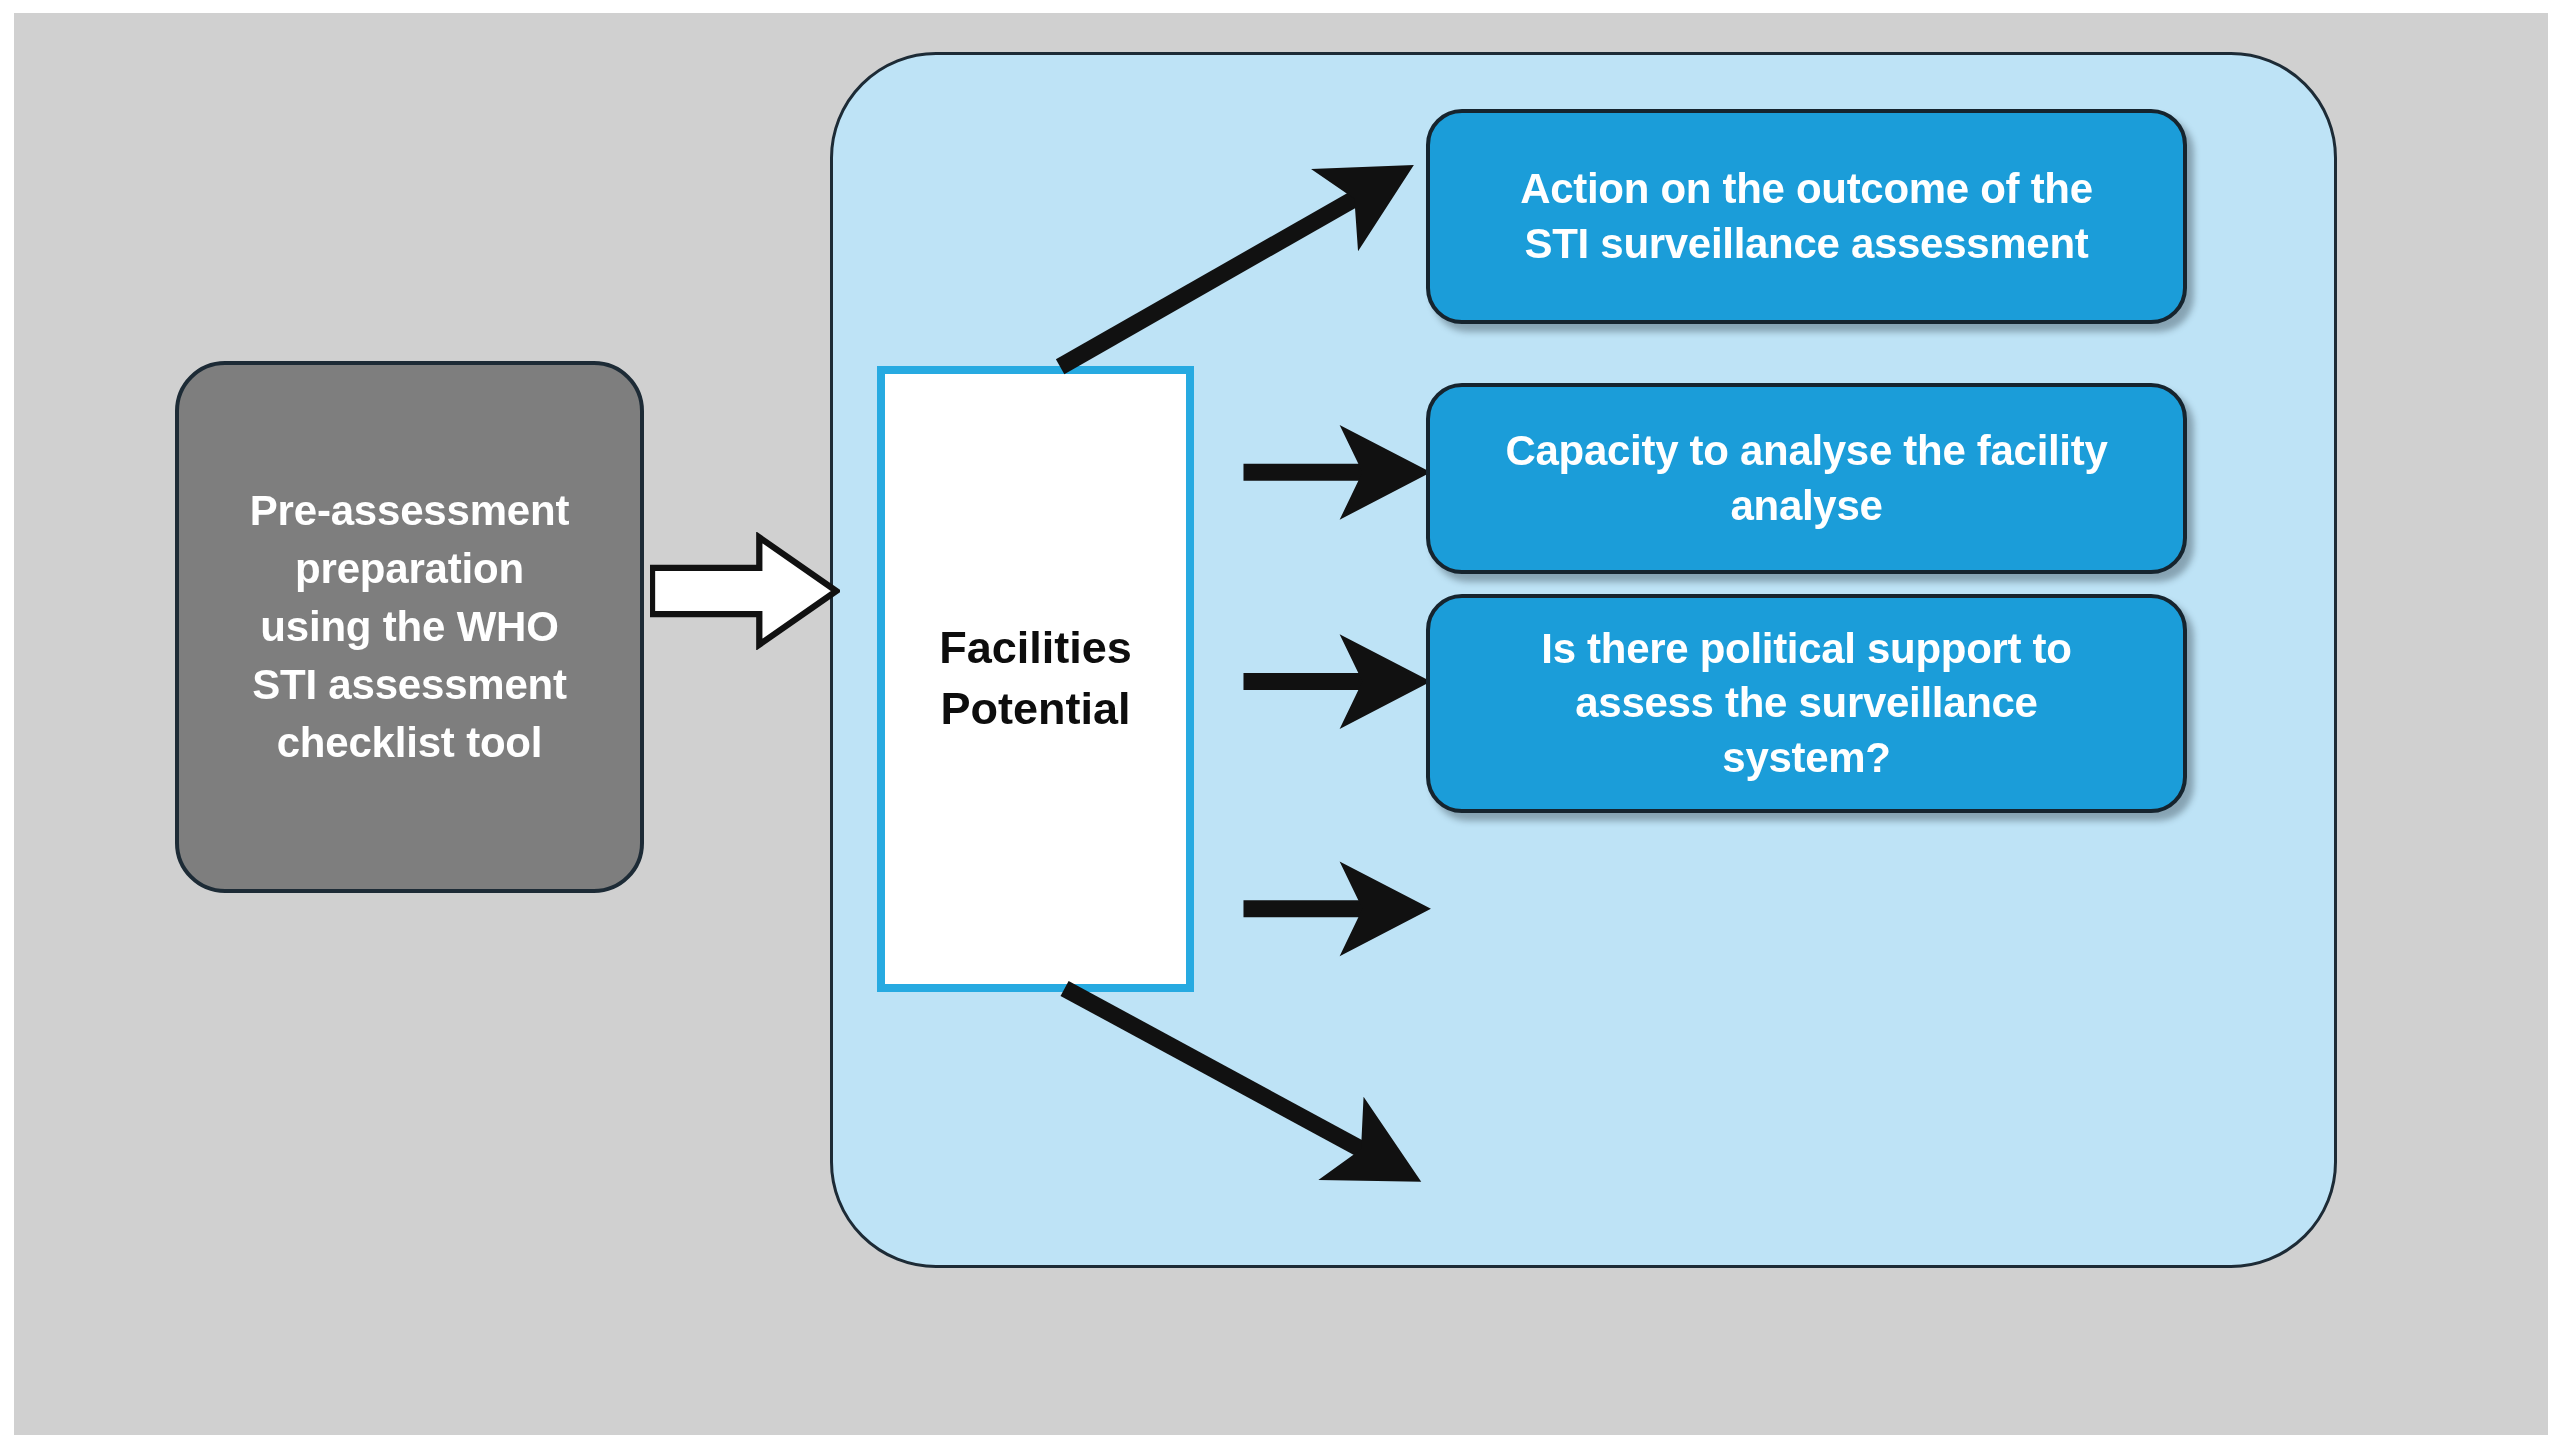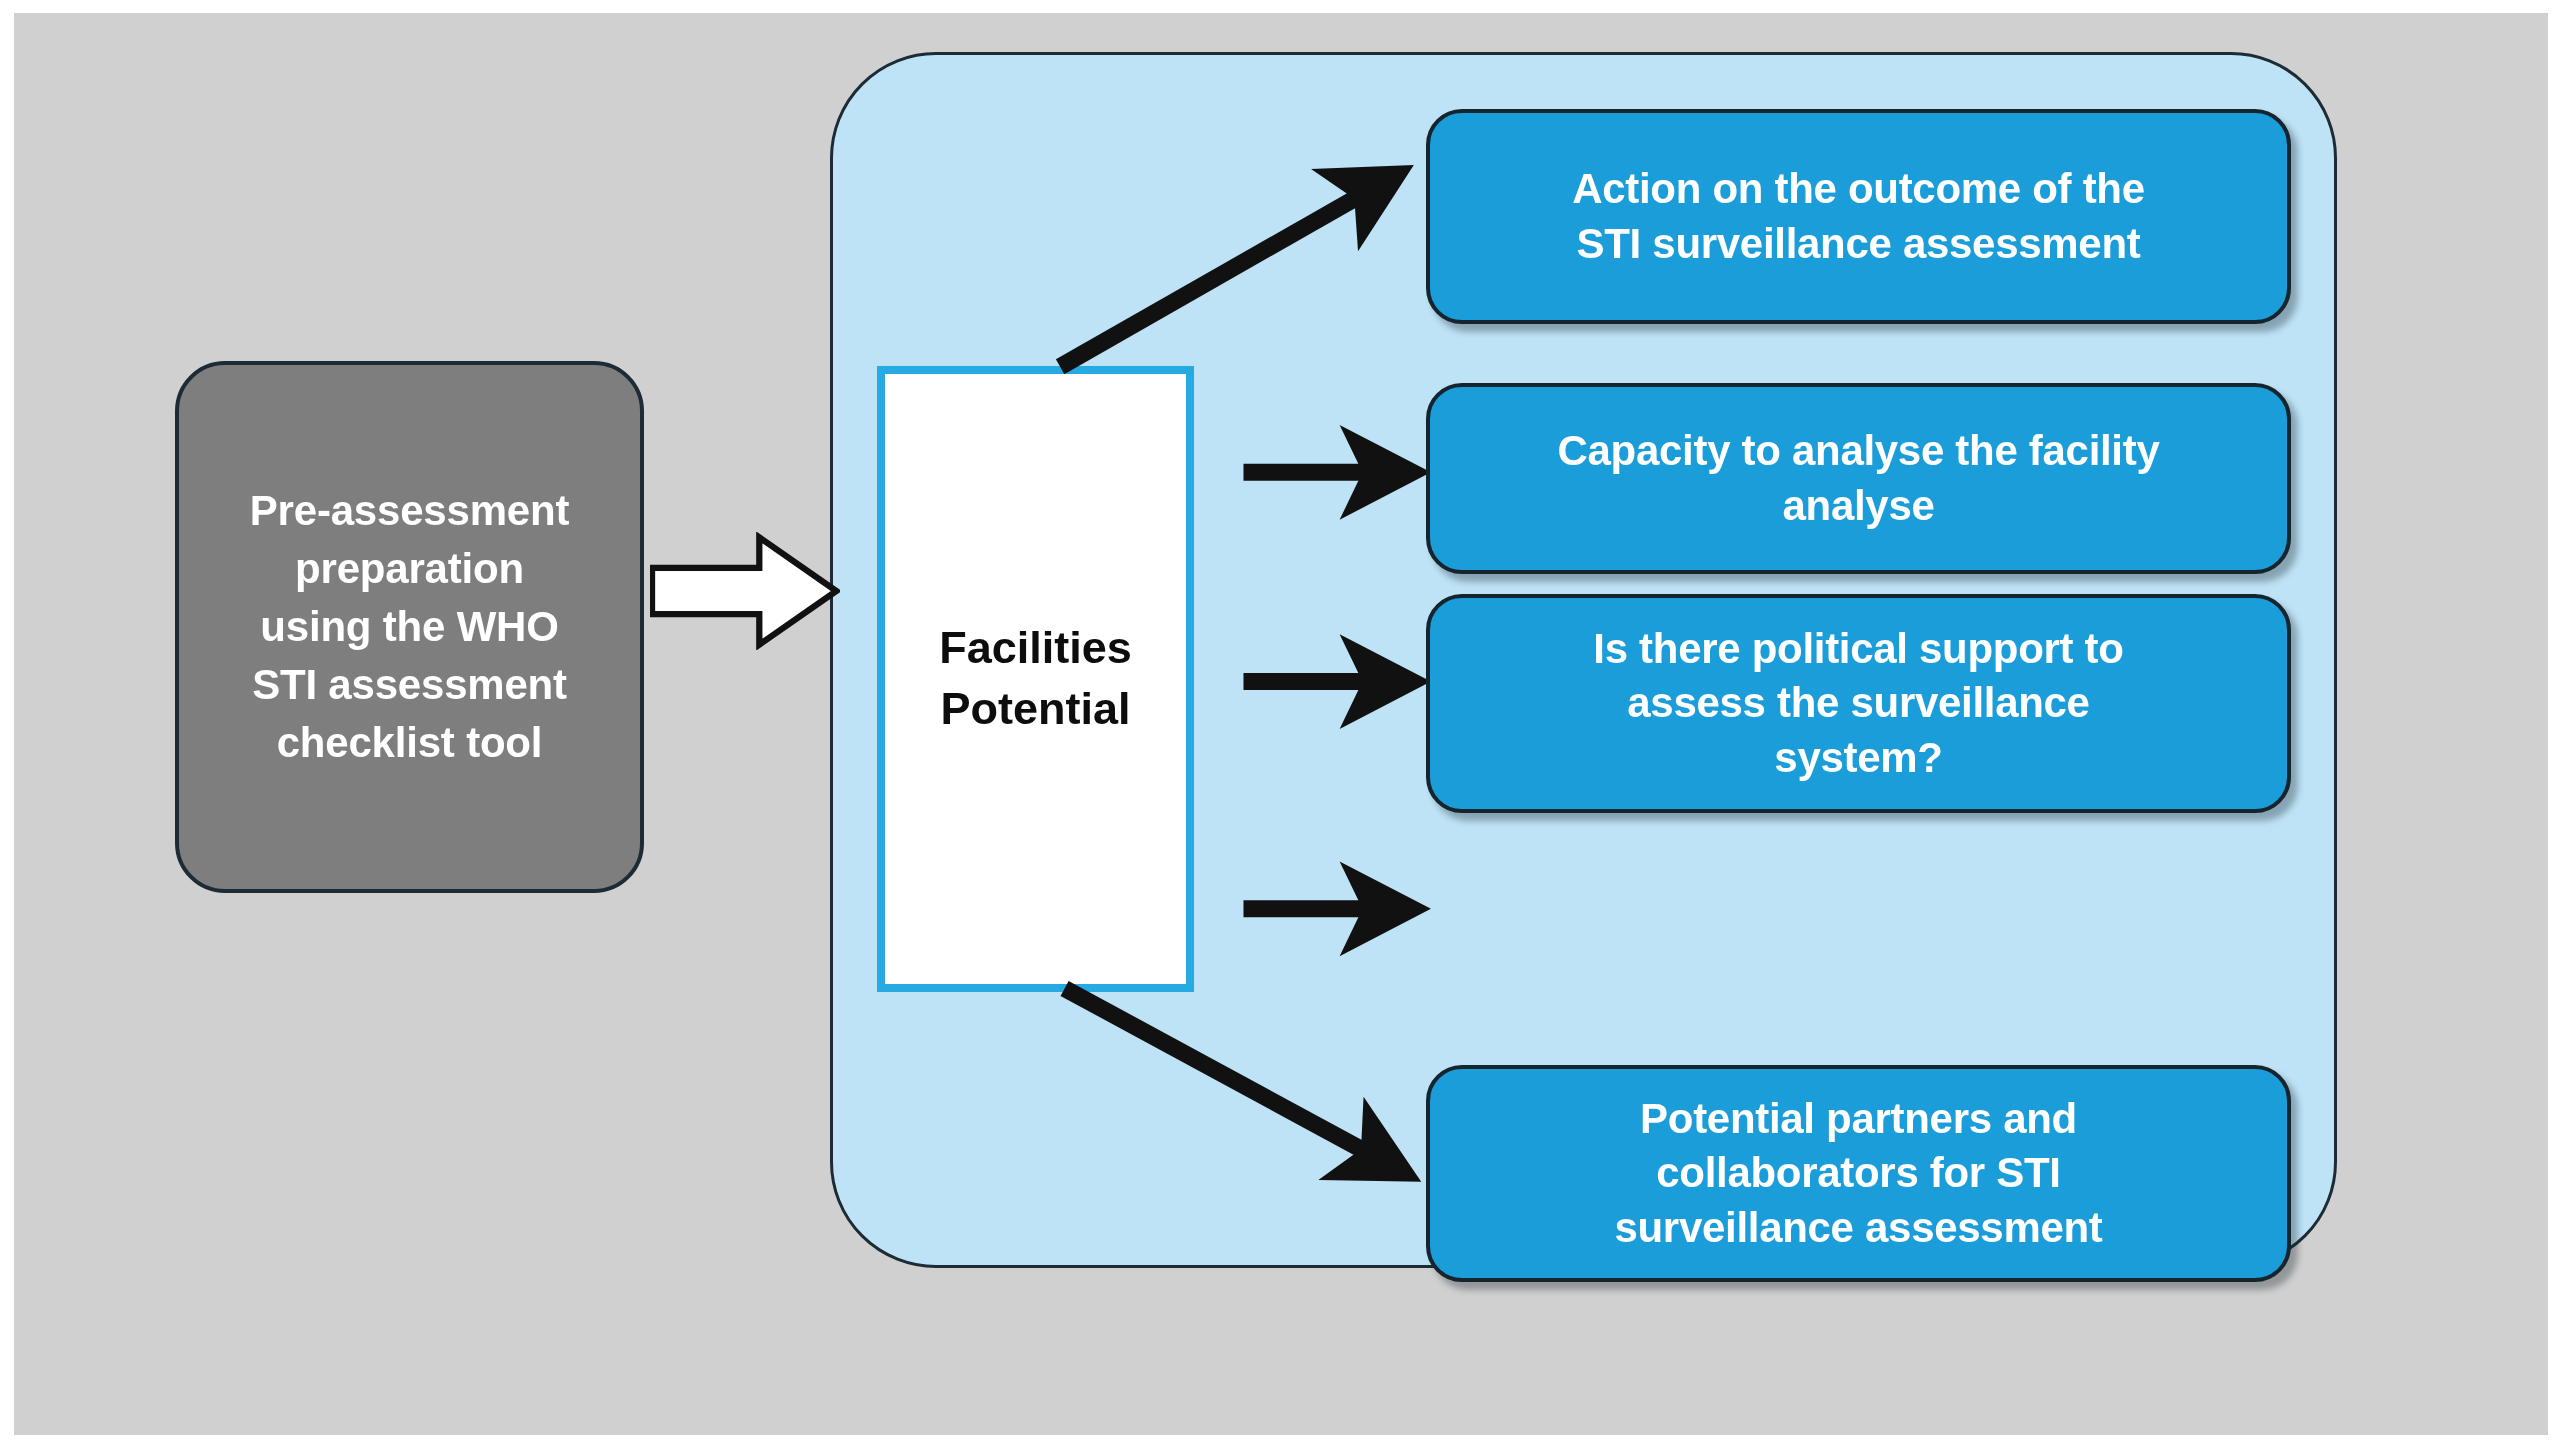--- a/index.html
+++ b/index.html
@@ -91,21 +91,21 @@
     font-weight: bold;
     font-size: 45px;
     line-height: 1.35;
     text-align: center;
   }
 
   
   .challenge-card {
     position: absolute;
     left: 1426px;
-    width: 865px;
+    width: 761px;
     background: #1b9dd9;
     border: 4.5px solid #16242e;
     border-radius: 36px;
     box-sizing: border-box;
     display: flex;
     align-items: center;
     justify-content: center;
     padding: 7.2px 27px;
     box-shadow: 6.3px 7.2px 6.3px rgba(30,40,50,0.34);
   }
@@ -207,22 +207,15 @@
 
   <div class="challenge-card" id="challenge-card-2">
     <div class="txt">
       <span>Is there political support to</span><br>
       <span>assess the surveillance</span><br>
       <span>system?</span>
     </div>
   </div>
 
 
-  <div class="challenge-card" id="challenge-card-4">
-    <div class="txt">
-      <span>Potential partners and</span><br>
-      <span>collaborators for STI</span><br>
-      <span>surveillance assessment</span>
-    </div>
-  </div>
 
 </div>
 
 
 </body></html>

